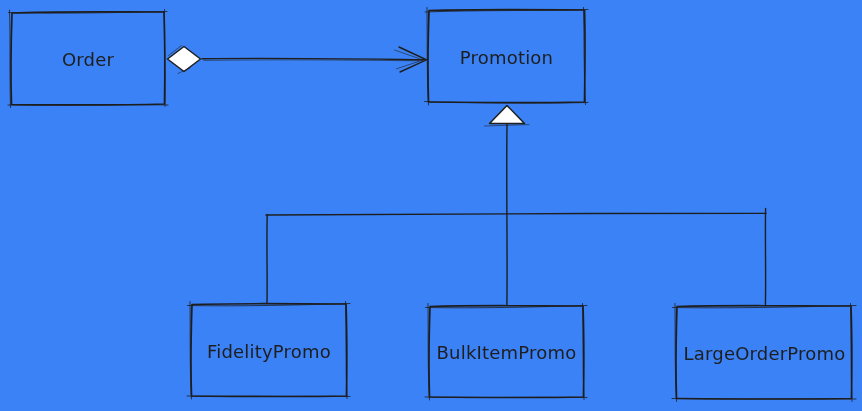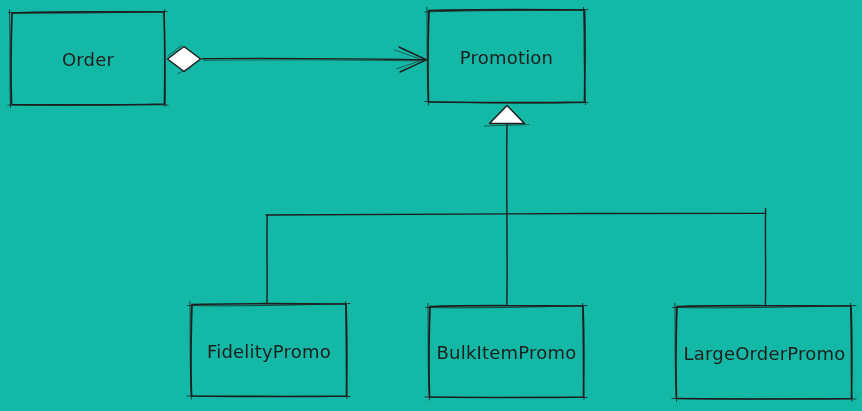--- a/index.html
+++ b/index.html
@@ -4,21 +4,21 @@
 <style>
   html, body {
     margin: 0;
     padding: 0;
     background: #ffffff;
   }
   .canvas {
     position: relative;
     width: 862px;
     height: 411px;
-    background: #14b8a6;
+    background: #3b82f6;
     overflow: hidden;
   }
   svg text {
     font-family: "DejaVu Sans", sans-serif;
     font-size: 18px;
     fill: #1e1e1e;
     text-anchor: middle;
     dominant-baseline: central;
     letter-spacing: 0.2px;
   }

